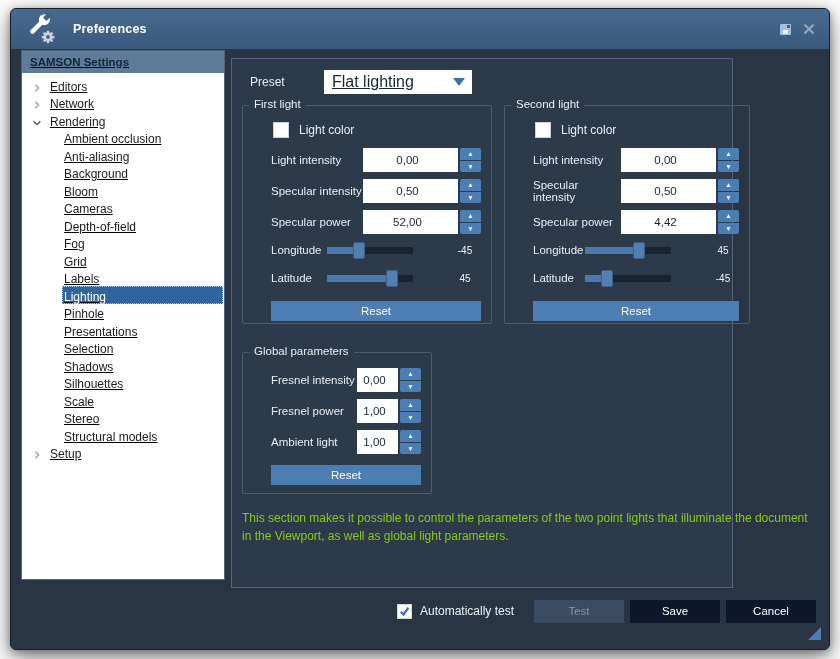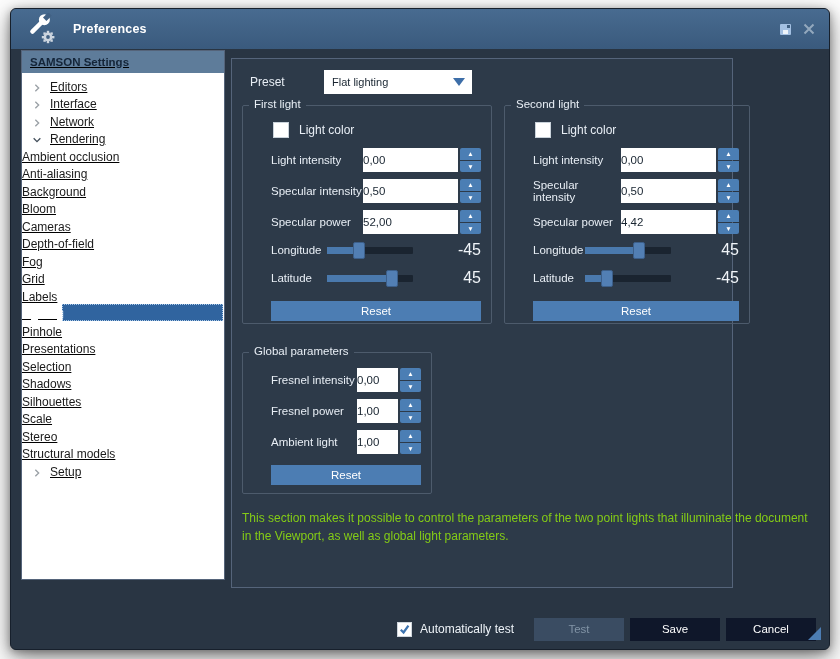--- a/index.html
+++ b/index.html
@@ -16,62 +16,62 @@
   .float-glyph::after{ content:''; position:absolute; left:3px; bottom:1px; width:5px; height:4px; background:#eef4fa;}
   .float-glyph::before{ content:''; position:absolute; right:1px; top:1px; width:3px; height:3px; background:#3f5f81;}
   
   .sidebar{ position:absolute; left:10px; top:41px; width:204px; height:530px; background:#ffffff; border:1px solid #55647a;text-decoration:underline; }
   .sidebar-header{ height:22px; background:#5e7c9a; color:#142539; font-weight:bold; font-size:11.5px; line-height:22px; padding-left:8px; }
   .tree{ padding-top:3px; }
   .tree-item{ position:relative; height:17.5px; display:flex; align-items:flex-end; font-size:12px; color:#1a1a1a; cursor:default; }
   .tree-item .chev{ position:absolute; left:9px; width:12px; height:12px; display:flex; align-items:center; justify-content:center;}
   .tree-item .lbl{ position:relative; z-index:2; }
   .tree-item.lv0 .lbl{ margin-left:28px; }
-  .tree-item.lv1 .lbl{ }
+  .tree-item.lv1 .lbl{ margin-left:42px; }
   .tree-item.selected .lbl{ color:#ffffff; }
   .tree-item.selected::before{ content:''; position:absolute; left:40px; right:1px; top:0; bottom:0; background:#30649f; z-index:1;}
   .tree-item.selected::after{ content:''; position:absolute; left:40px; right:1px; top:0; bottom:0; border:1px dotted #a9c9e9; z-index:3;}
   .content{ position:absolute; left:220px; top:49px; width:502px; height:530px; background:#2d3a49; border:1px solid #55647a; }
   
   .preset-row{ position:absolute; left:18px; top:11px; display:flex; align-items:center; }
   .preset-label{ color:#e8eef5; font-size:12px; width:74px; }
   .dropdown{ width:148px; height:24px; background:#ffffff; display:flex; align-items:center; padding:0 7px 0 8px; cursor:pointer; }
-  .dropdown .dd-val{ flex:1; color:#182430; font-size:11px; }
+  .dropdown .dd-val{ flex:1; color:#182430; font-size:16px;text-decoration:underline; }
   .dd-arrow{ width:0; height:0; border-left:6px solid transparent; border-right:6px solid transparent; border-top:8px solid #3d6ea8; }
   
   .group{ position:absolute; border:1px solid #4d5b6c; border-radius:2px; padding:15px 10px 8px 28px; }
   .group-title{ position:absolute; top:-8px; left:6px; background:#2d3a49; padding:0 5px; font-size:11.5px; color:#e8eef5; }
   #group-first{ left:10px; top:46px; width:250px; height:219px; }
   #group-second{ left:272px; top:46px; width:246px; height:219px; }
   #group-global{ left:10px; top:293px; width:190px; height:142px; }
   .row{ display:flex; align-items:center; }
   .color-row{ height:18px; margin-bottom:9px; }
   .swatch{ width:16px; height:16px; background:#ffffff; border:1px solid #c9d2da; margin-left:2px; cursor:pointer; }
   .color-row .lbl{ margin-left:10px; color:#e8eef5; font-size:12px; }
   .spin-row{ height:24px; margin-bottom:7px; }
   .spin-row .lbl{ flex:1; color:#e8eef5; font-size:11.5px; }
   .spin{ width:118px; height:24px; display:flex; }
   .spin.narrow{ width:64px; }
-  .spin-value{ flex:1; background:#ffffff; color:#182430; font-size:11.5px; text-align:left; line-height:24px; padding-right:6px; }
+  .spin-value{ flex:1; background:#ffffff; color:#182430; font-size:11.5px; text-align:center; line-height:24px; padding-right:6px; }
   .spin-btns{ width:21px; margin-left:2px; display:flex; flex-direction:column; border-radius:2px; overflow:hidden; }
   .sb{ flex:1; background:#4b7eb4; color:#ffffff; font-size:6.5px; display:flex; align-items:center; justify-content:center; cursor:pointer; }
   .sb.up{ margin-bottom:1px; }
   .slider-row{ height:18px; margin-bottom:10px; }
   .slider-row .lbl{ flex:1; color:#e8eef5; font-size:11.5px; }
   .slider{ width:86px; position:relative; height:18px; cursor:pointer; }
   .slider .track{ position:absolute; left:0; right:0; top:5.5px; height:7px; background:#1a2430; border-radius:1px; }
   .slider .fill{ position:absolute; left:0; top:5.5px; height:7px; background:#4a79ad; }
   .slider .handle{ position:absolute; top:0.5px; width:12px; height:17px; background:#527fb4; border:1px solid #3c5f8a; border-radius:2px; }
-  .slider-value{ width:32px; text-align:right; color:#f0f4f8; font-size:16px;margin-left:36px; }
+  .slider-value{ width:32px; text-align:center; color:#f0f4f8; font-size:10px;margin-left:36px; }
   .reset-btn{ width:100%; height:20px; margin-top:4px; background:#4c7db3; border:none; color:#ffffff; font-size:11.5px; font-family:inherit; cursor:pointer; }
   .sliders-wrap{ margin-top:5px; }
   
   .description{ position:absolute; left:10px; top:450px; width:572px; color:#84cc16; font-size:12px; line-height:18px; }
   
-  .footer{ position:absolute; left:0; right:13px; top:608px; height:24px; display:flex; align-items:center; justify-content:flex-end; }
+  .footer{ position:absolute; left:0; right:13px; top:590px; height:24px; display:flex; align-items:center; justify-content:flex-end; }
   .checkbox{ width:15px; height:15px; background:#ffffff; border:1px solid #cfd6dd; display:inline-flex; align-items:center; justify-content:center; cursor:pointer; }
   .cb-label{ color:#eef3f8; font-size:12px; margin-left:8px; margin-right:14px; }
   .btn{ width:90px; height:23px; border:none; background:#0f172a; color:#ffffff; font-size:11.5px; font-family:inherit; margin-left:6px; cursor:pointer; }
   .btn.disabled{ background:#3a4c62; color:#8294a6; }
   .resize-grip{ position:absolute; right:8px; bottom:9px; width:0; height:0; border-left:13px solid transparent; border-bottom:13px solid #4c7db3; cursor:nwse-resize; }
 </style>
 </head>
 <body>
 
 <div class="window">
@@ -119,28 +119,20 @@
             </svg>
           </span>
           <span class="lbl">Editors</span>
         </div>
         <div class="tree-item lv0">
           <span class="chev">
             <svg viewBox="0 0 12 12" width="10" height="10">
               <path d="M4 2l4 4-4 4" stroke="#9aa0a6" stroke-width="1.6" fill="none"></path>
             </svg>
           </span>
-          <span class="lbl">Interface</span>
-        </div>
-        <div class="tree-item lv0">
-          <span class="chev">
-            <svg viewBox="0 0 12 12" width="10" height="10">
-              <path d="M4 2l4 4-4 4" stroke="#9aa0a6" stroke-width="1.6" fill="none"></path>
-            </svg>
-          </span>
           <span class="lbl">Network</span>
         </div>
         <div class="tree-item lv0">
           <span class="chev">
             <svg viewBox="0 0 12 12" width="10" height="10">
               <path d="M2 4l4 4 4-4" stroke="#44505c" stroke-width="1.6" fill="none"></path>
             </svg>
           </span>
           <span class="lbl">Rendering</span>
         </div>

